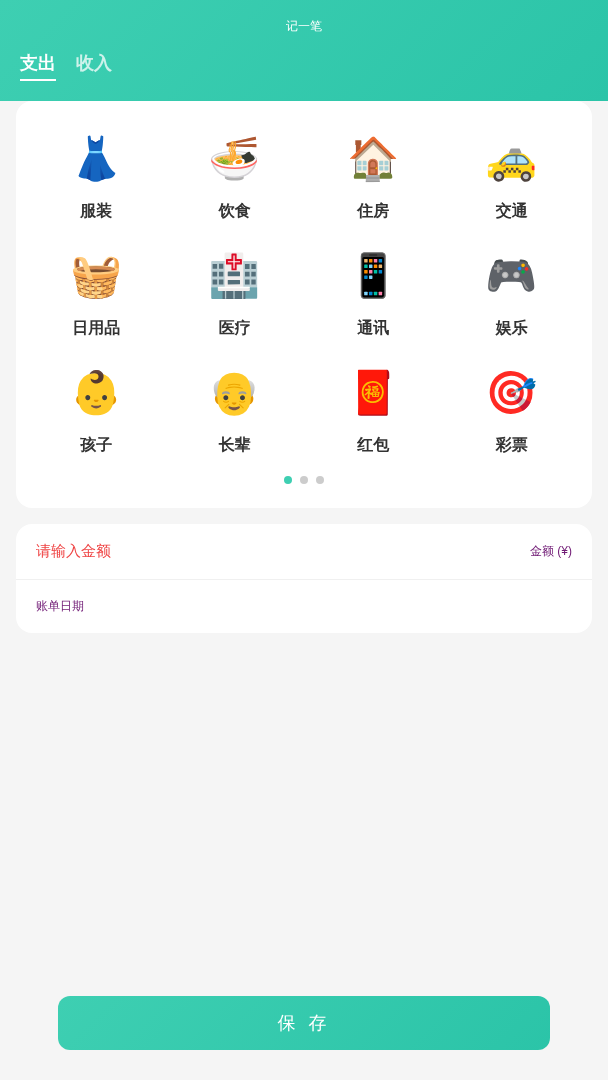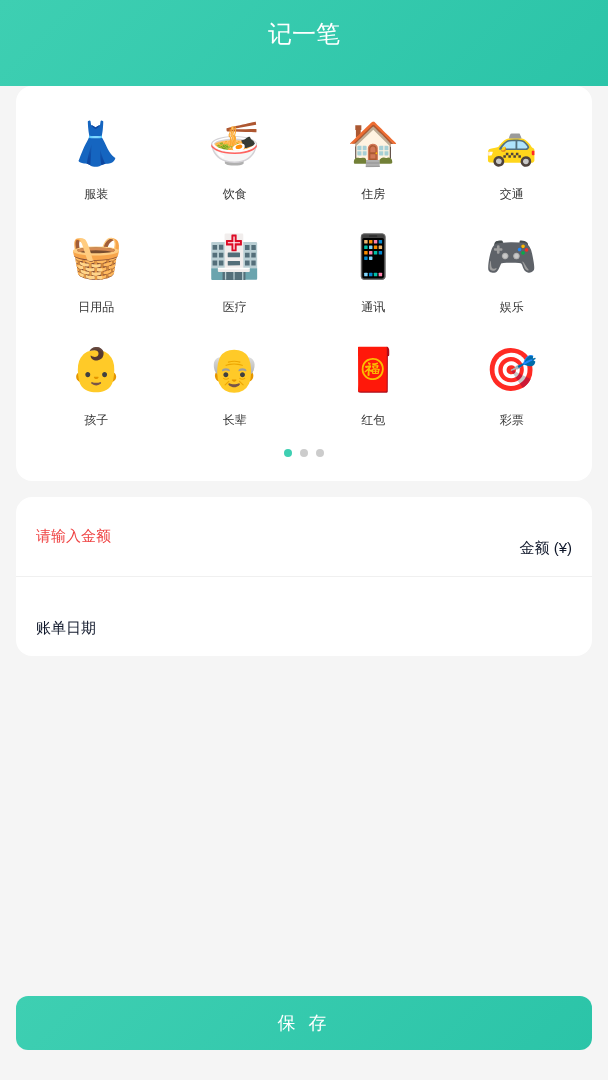--- a/index.html
+++ b/index.html
@@ -12,21 +12,21 @@
     }
 
     .header {
       background: linear-gradient(135deg, #3ecfb2, #2bc4a8);
       padding: 0 0 20px 0;
       text-align: center;
     }
 
     .header-title {
       color: white;
-      font-size: 24px;
+      font-size: 12px;
       font-weight: 500;
       padding: 18px 0 16px 0;
     }
 
     .tab-bar {
       display: flex;
       gap: 20px;
       padding: 0 20px 0 20px;
     }
 
@@ -76,22 +76,23 @@
       width: 68px;
       height: 68px;
       display: flex;
       align-items: center;
       justify-content: center;
       font-size: 42px;
       line-height: 1;
     }
 
     .category-label {
-      font-size: 12px;
+      font-size: 16px;
       color: #333;
+      font-weight: bold;
     }
 
     .dot-indicators {
       display: flex;
       justify-content: center;
       gap: 8px;
       margin-top: 20px;
       margin-bottom: 4px;
     }
 
@@ -127,48 +128,51 @@
     .form-row:last-child {
       border-bottom: none;
     }
 
     .form-placeholder {
       font-size: 15px;
       color: #ef4444;
     }
 
     .form-label {
-      font-size: 15px;
-      color: #0f172a;
+      font-size: 12px;
+      color: #701a75;
       white-space: nowrap;
-      margin-top: 24px;
     }
 
     .save-btn {
       position: fixed;
       bottom: 30px;
       left: 50%;
       transform: translateX(-50%);
-      width: 576px;
+      width: 492px;
       height: 54px;
       background: linear-gradient(135deg, #3ecfb2, #2bc4a8);
       border: none;
       border-radius: 12px;
       color: white;
       font-size: 18px;
       font-weight: 500;
       cursor: pointer;
       letter-spacing: 4px;
     }
   </style>
 </head>
 <body>
 
 <div class="header">
   <div class="header-title">记一笔</div>
+  <div class="tab-bar">
+    <div class="tab-item active">支出</div>
+    <div class="tab-item inactive">收入</div>
+  </div>
 </div>
 
 <div class="main-content">
 
   <div class="category-card">
     <div class="category-grid" id="category-grid">
     <div class="category-item">
           <div class="category-icon">👗</div>
           <div class="category-label">服装</div>
         </div>

